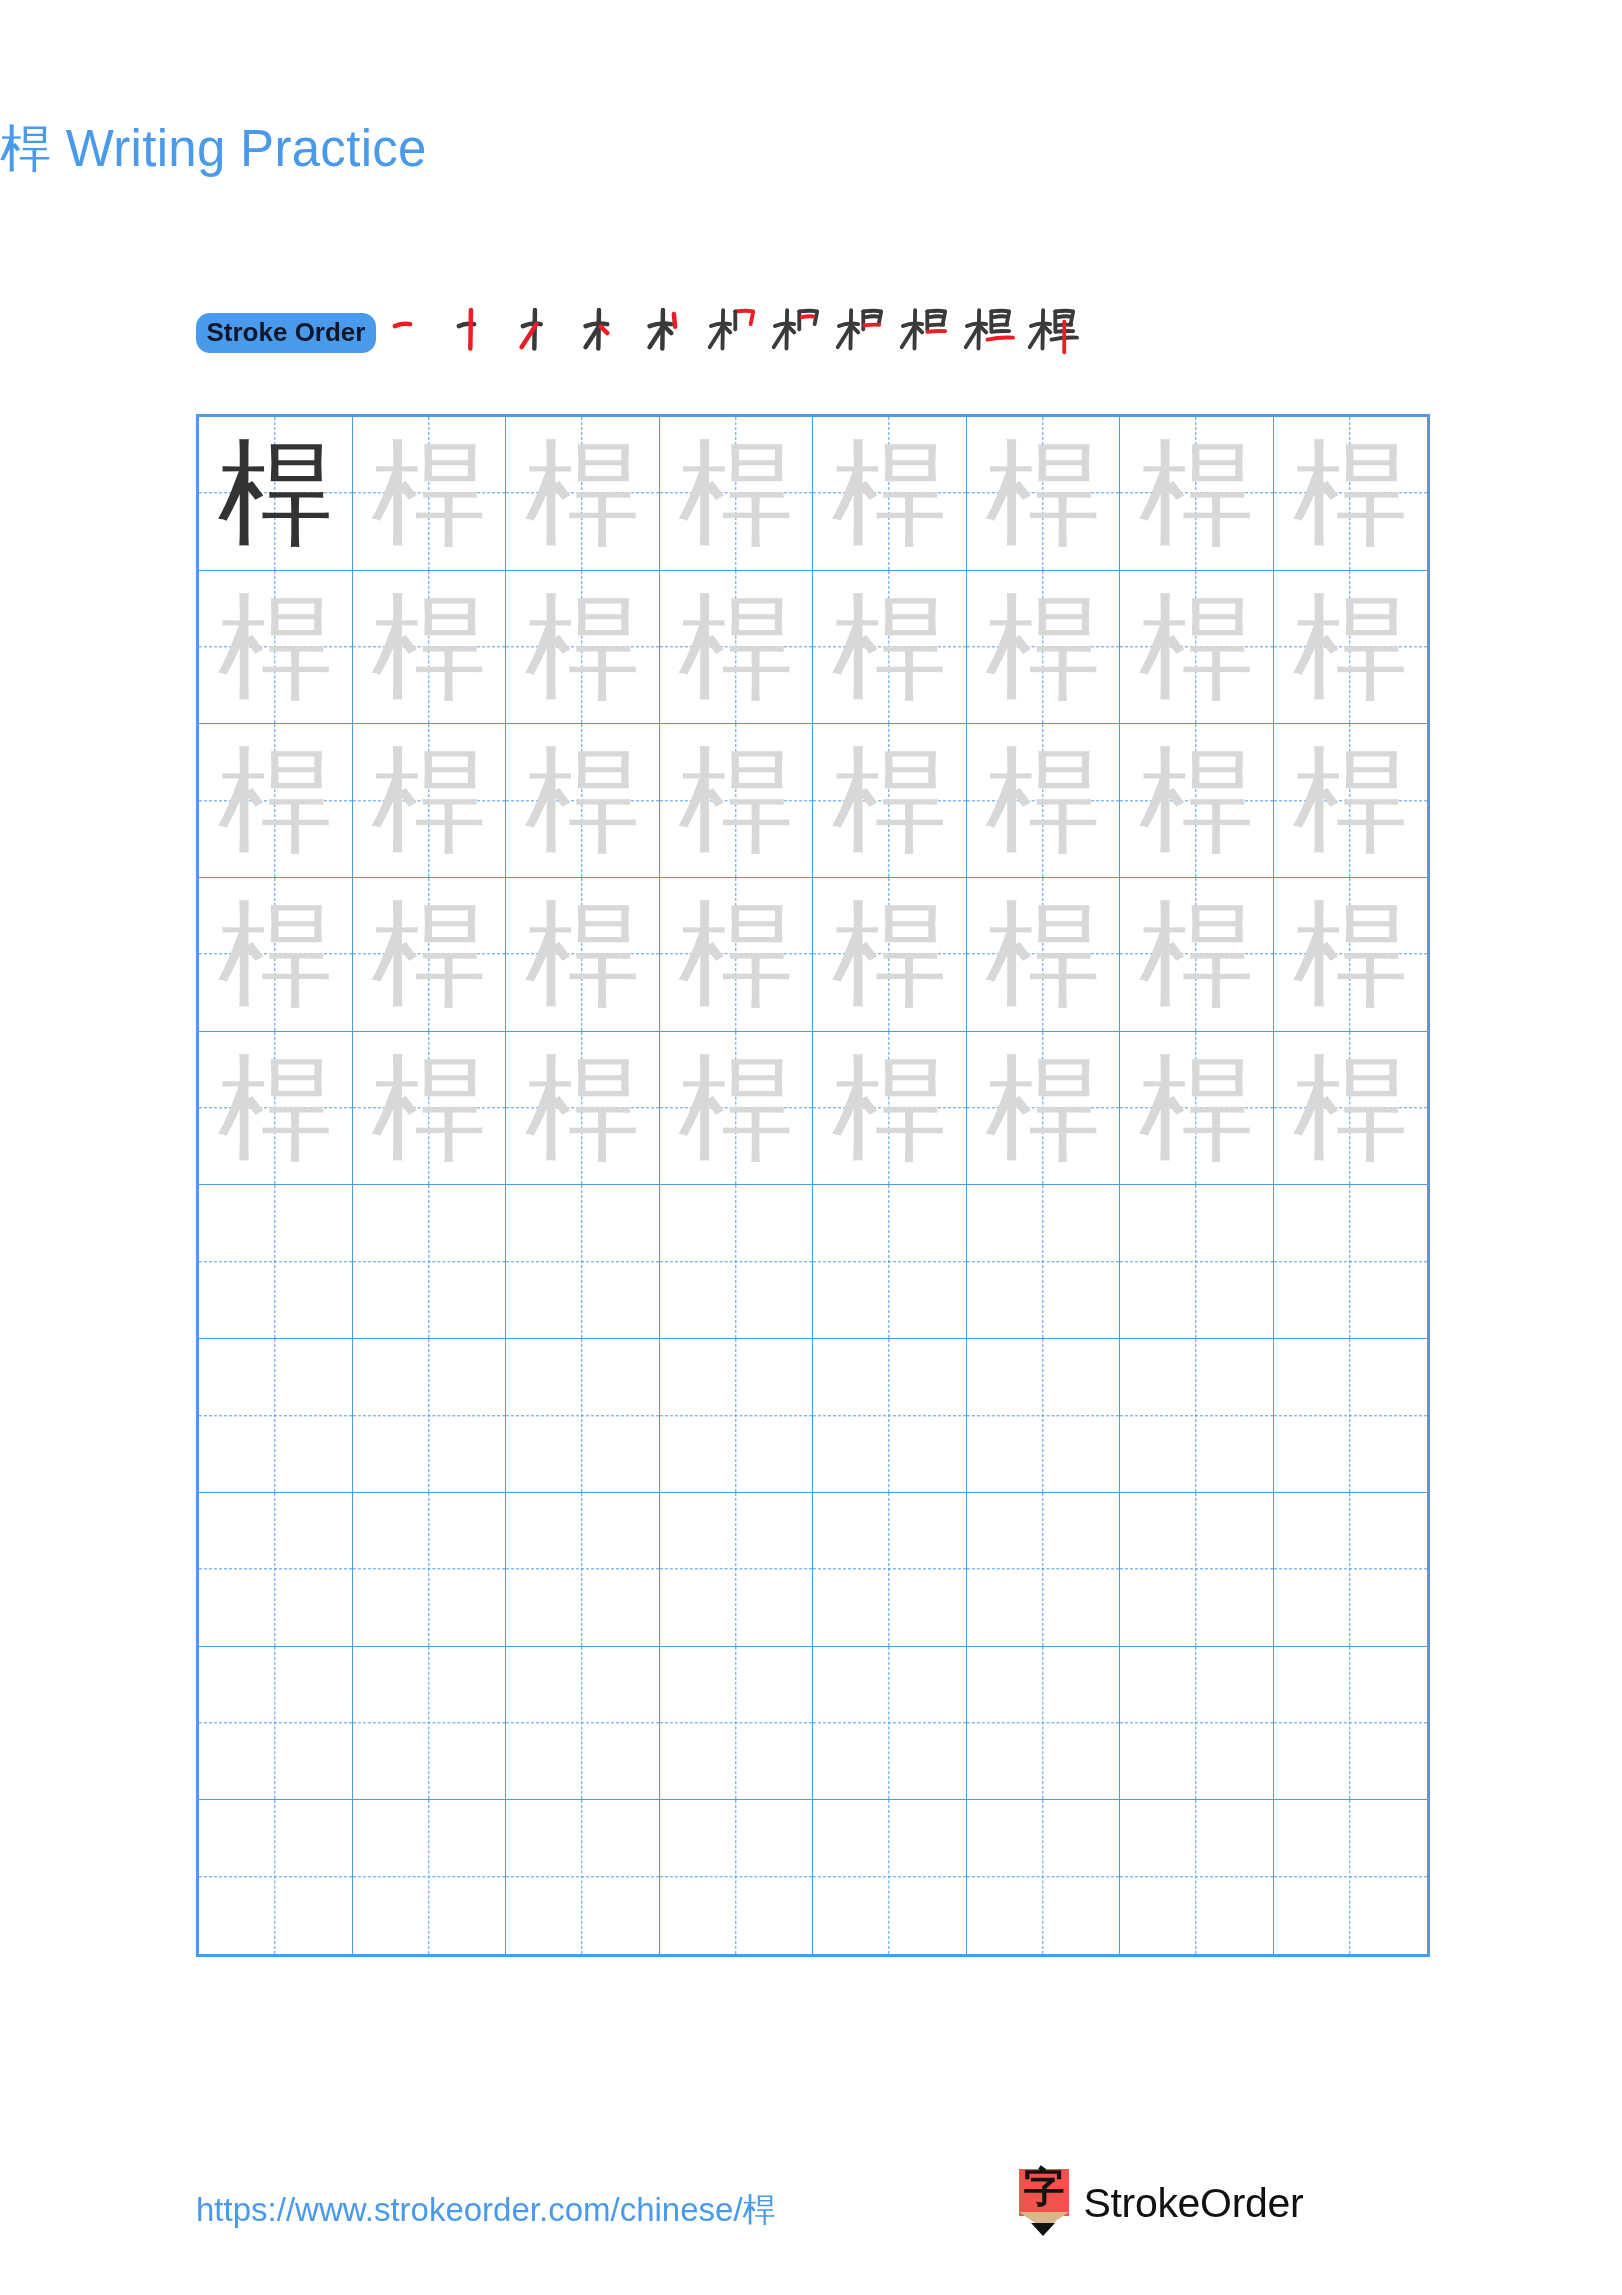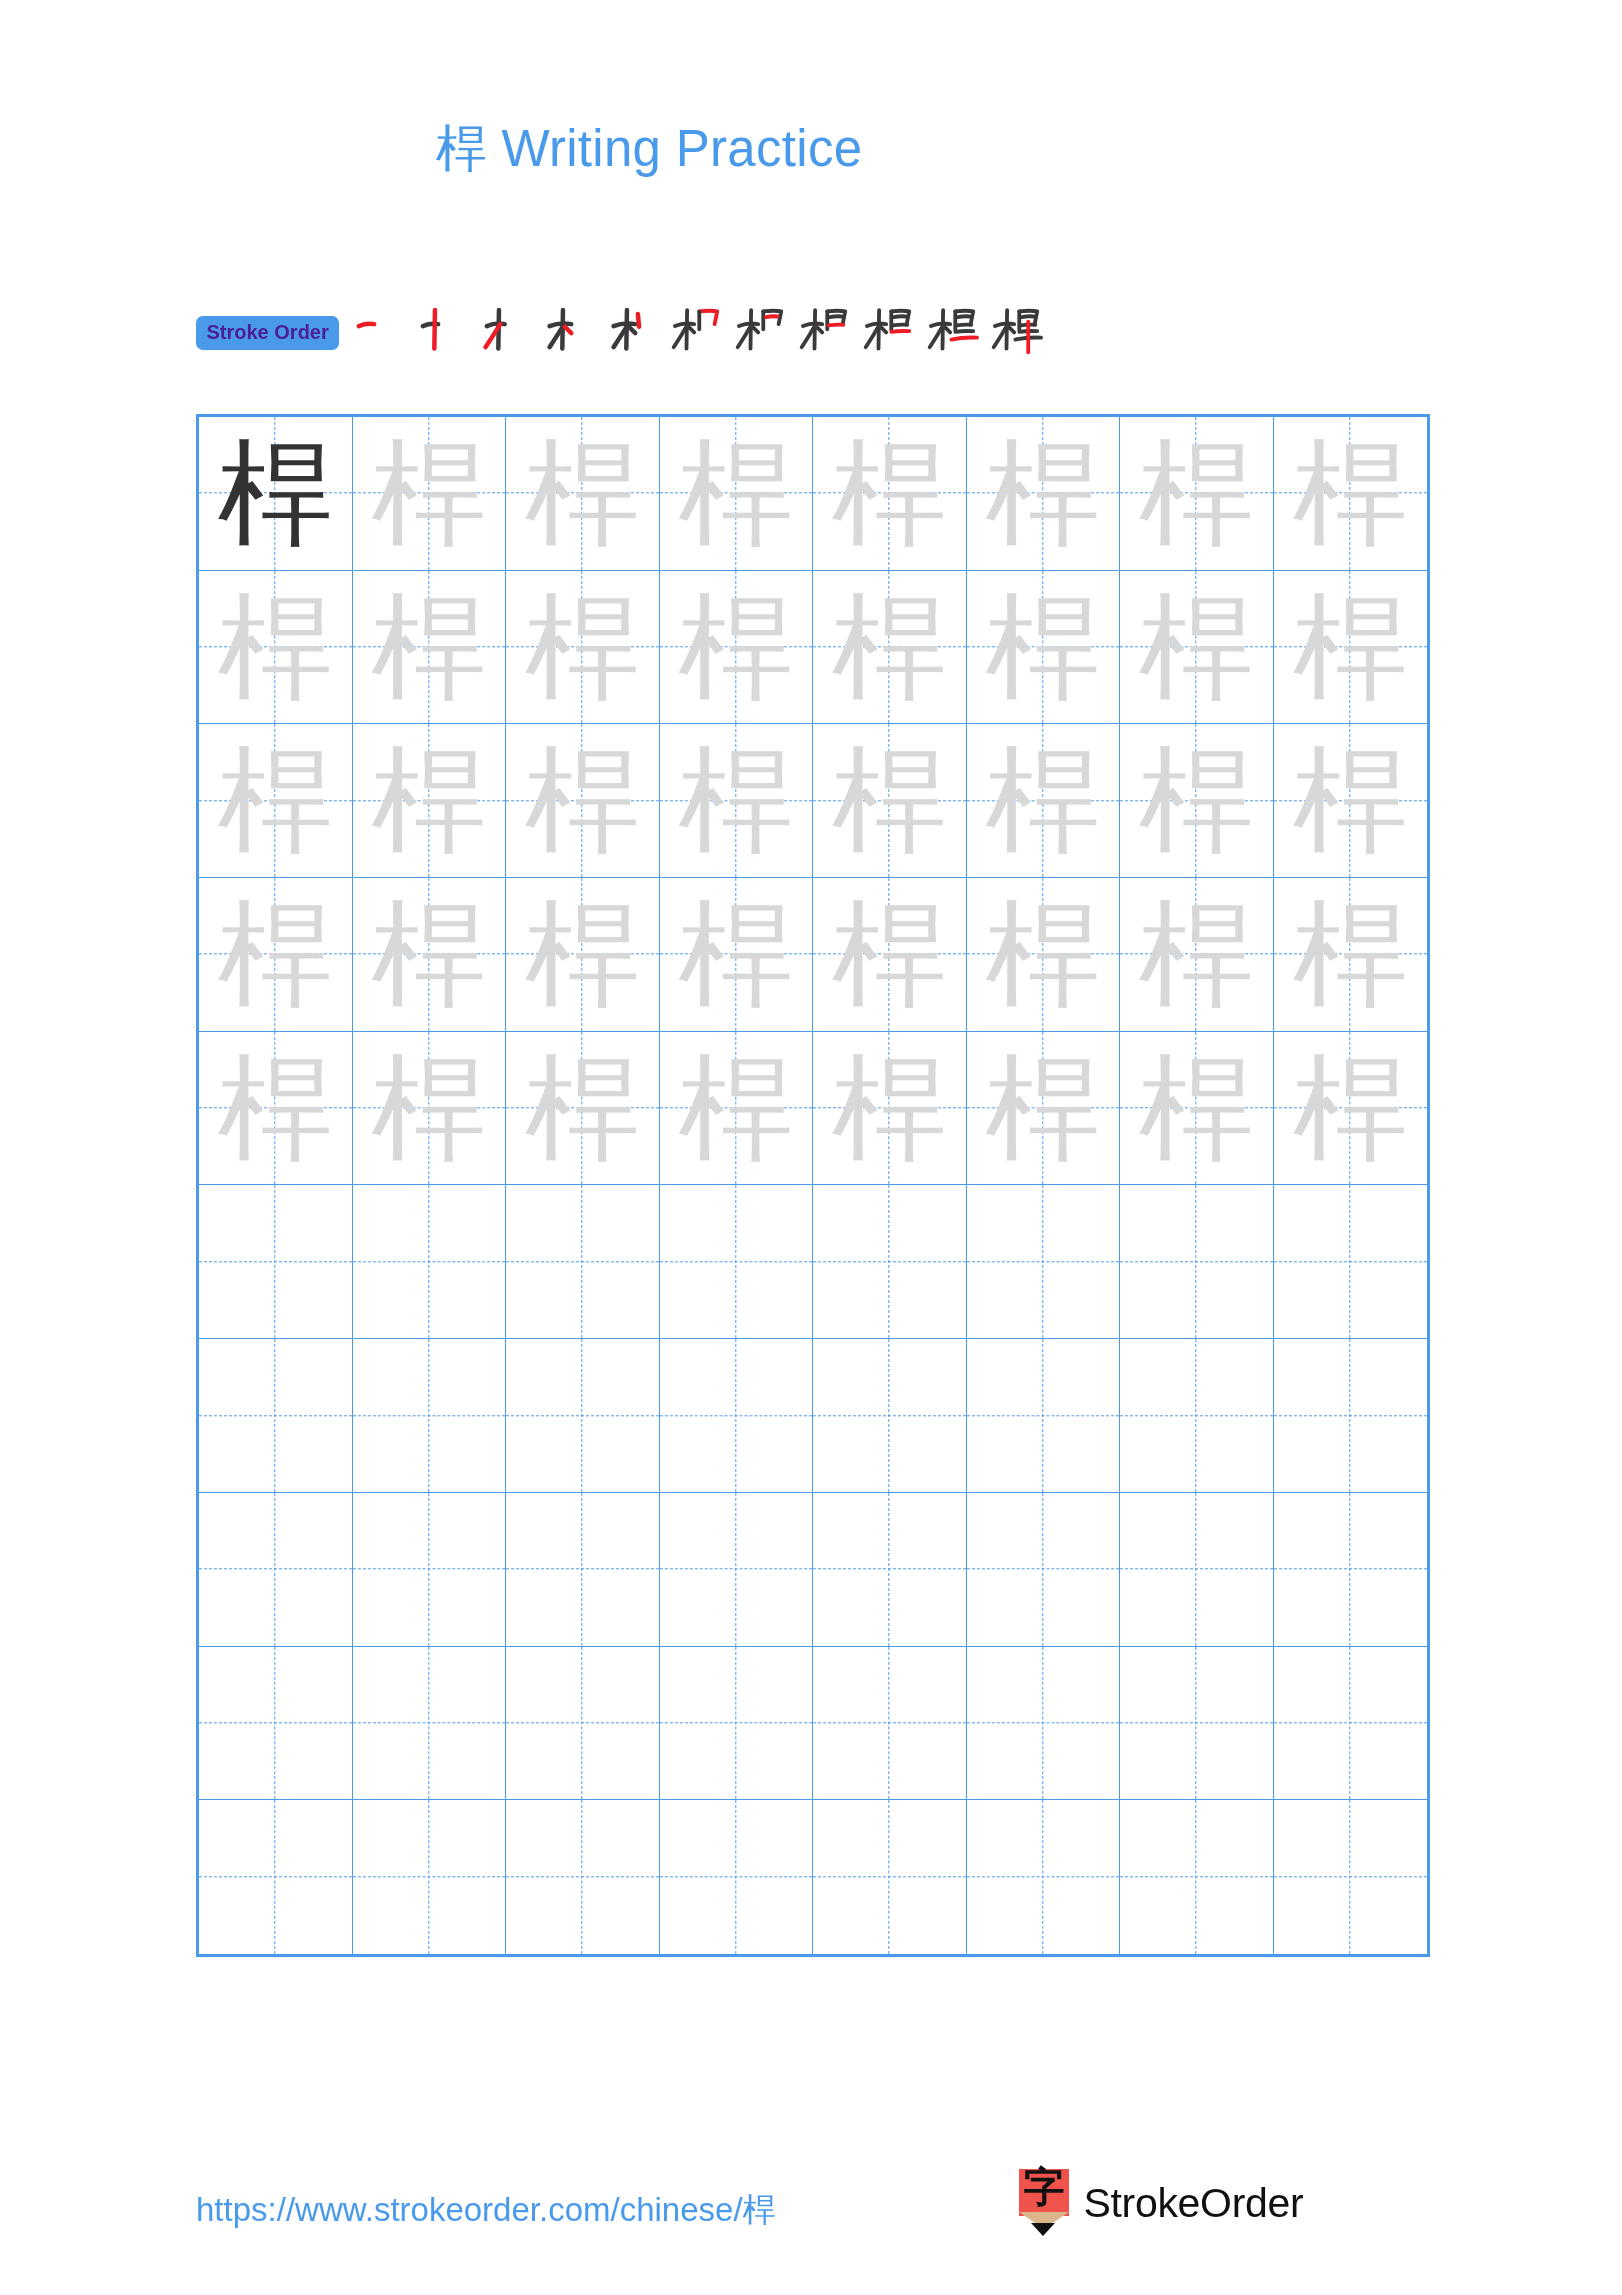--- a/index.html
+++ b/index.html
@@ -12,44 +12,44 @@
     position: relative;
     overflow: hidden;
   }
 
   
   #title {
     position: absolute;
     top: 115px;
     left: 0;
     width: 1298px;
-    text-align: center;
+    text-align: left;
     font-size: 51px;
     font-weight: 400;
     color: #4a9aeb;
     letter-spacing: 0.3px;
     white-space: nowrap;
   }
 
   
   #stroke-order-row {
     position: absolute;
     top: 305px;
     left: 196px;
     display: flex;
     align-items: center;
     height: 56px;
   }
 
   #stroke-order-badge {
     background: #4a9aeb;
-    color: #4c1d95;
-    font-size: 20px;
+    color: #0f172a;
+    font-size: 26px;
     font-weight: 700;
-    border-radius: 7px;
+    border-radius: 14px;
     padding: 5.9px 10.5px 7.2px 10.5px;
     line-height: 1;
     white-space: nowrap;
   }
 
   #stroke-list {
     display: flex;
     align-items: flex-start;
     margin-left: 6.5px;
   }

